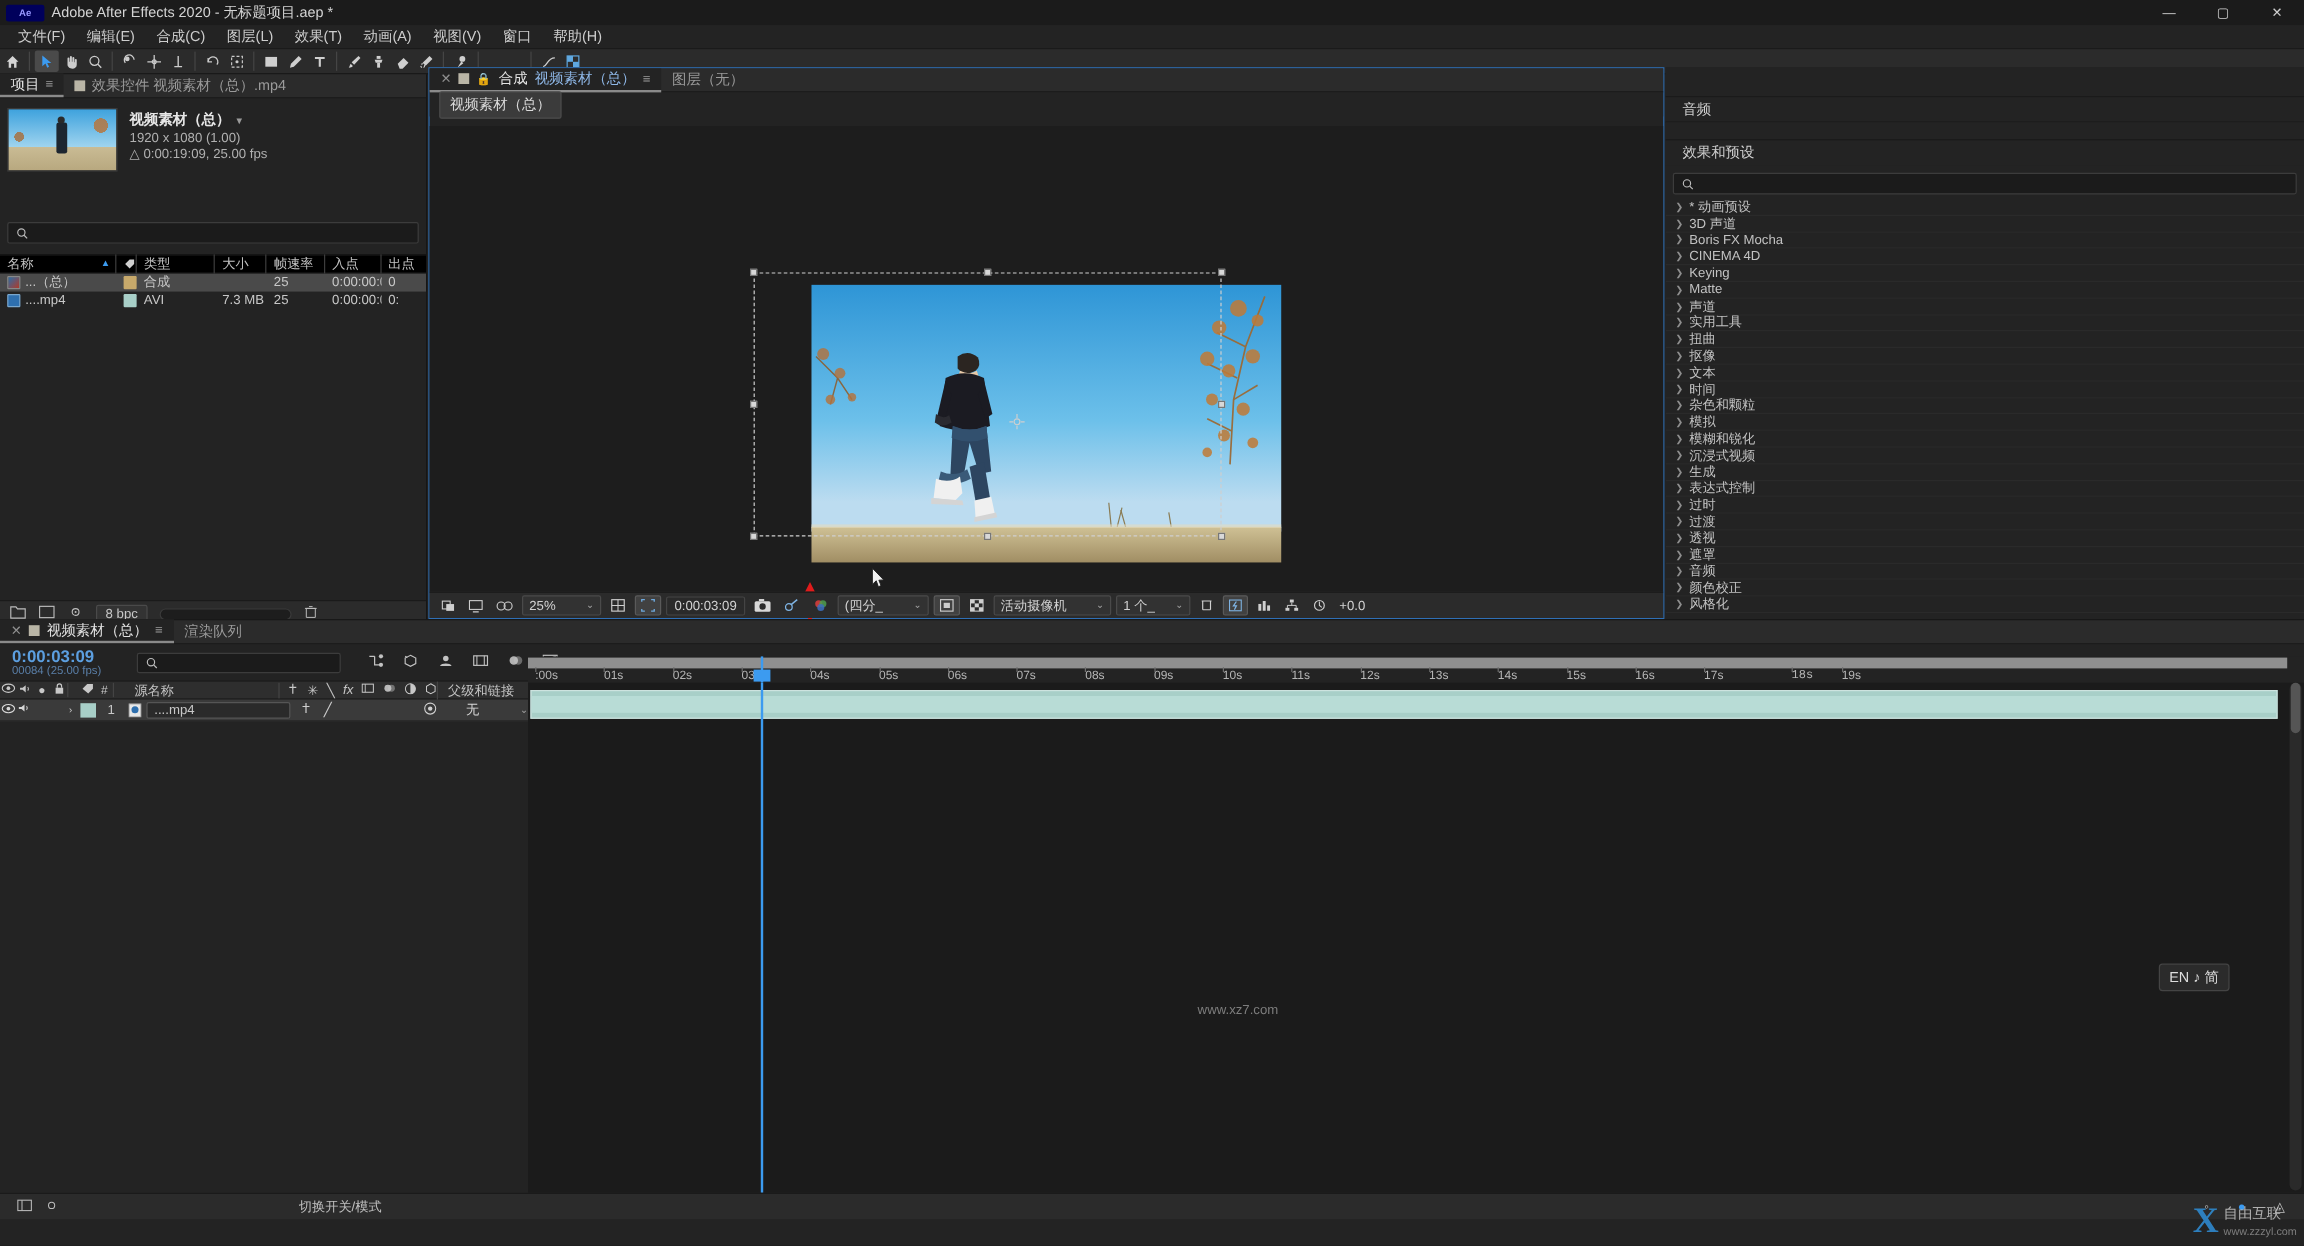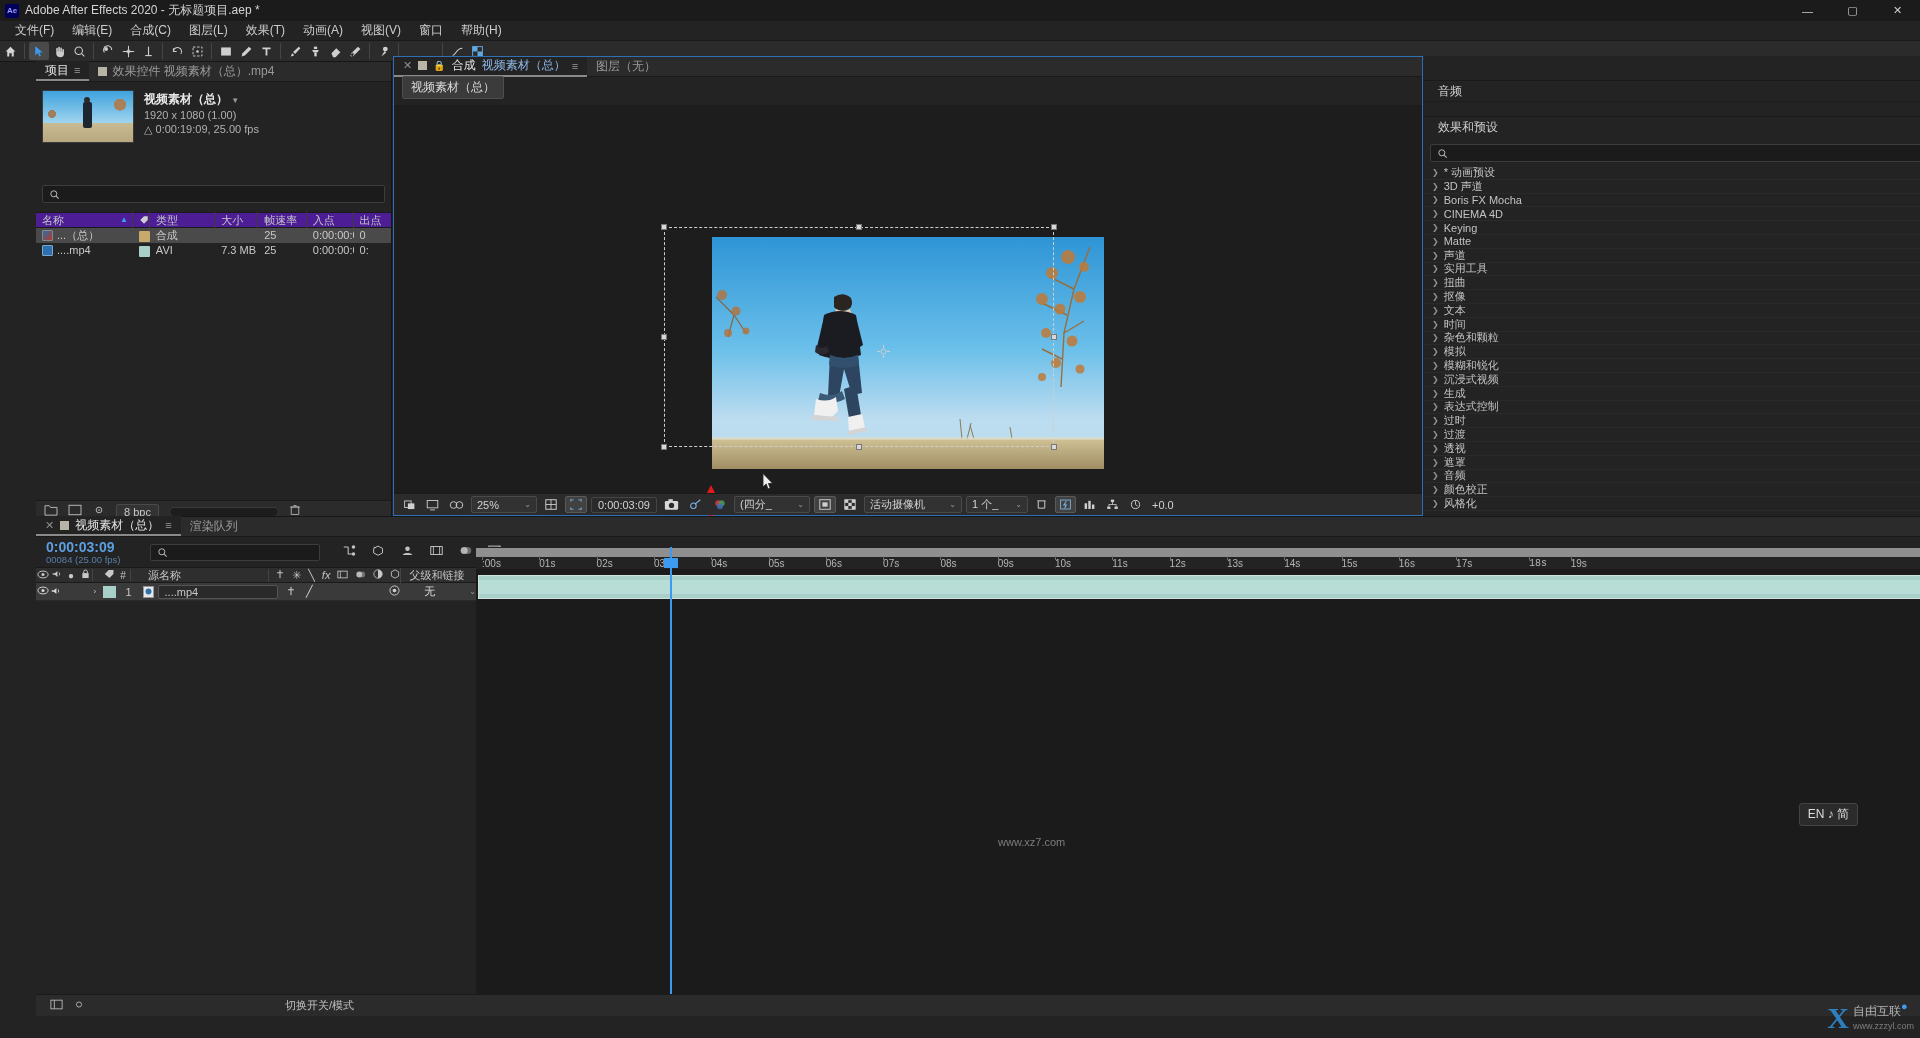--- a/index.html
+++ b/index.html
@@ -8,21 +8,21 @@
     background:#1e1e1e;
     color:#c8c8c8;
     font-family:"Liberation Sans","DejaVu Sans",sans-serif;
     font-size:12px;
     -webkit-font-smoothing:antialiased;
   }
   .app { position:relative; width:1920px; height:1038px; background:#232323; }
 
   
   .titlebar { height:21px; background:#1b1b1b; display:flex; align-items:center; padding-left:5px; }
-  .ae-logo { width:14px; height:14px; background:#00005b; color:#9999ff; font-size:8px;
+  .ae-logo { width:32px; height:14px; background:#00005b; color:#9999ff; font-size:8px;
     display:flex; align-items:center; justify-content:center; border-radius:2px; font-weight:bold; margin-right:6px;text-align:right;}
   .title-text { font-size:12px; color:#d4d4d4; }
   .win-btns { margin-left:auto; display:flex; height:21px; }
   .win-btn { width:45px; height:21px; display:flex; align-items:center; justify-content:center;
     font-size:11px; color:#cfcfcf; }
 
   
   .menubar { height:19px; background:#232323; display:flex; align-items:center; padding-left:6px; }
   .menu-item { padding:2px 9px; font-size:12px; color:#cdcdcd; cursor:default; }
 
@@ -36,21 +36,21 @@
   .tool svg { display:block; }
   .snap-box { display:flex; align-items:center; gap:20px; padding:0 6px; height:18px; color:#c0c0c0; font-size:11.5px;flex-direction:column;}
   .ws-tabs { margin-left:auto; display:flex; align-items:center; height:22px; }
   .ws-tab { padding:0 16px; height:22px; line-height:22px; font-size:12px; color:#bdbdbd; }
   .ws-more { padding:0 8px; color:#bdbdbd; }
   .search-help { display:flex; align-items:center; gap:5px; width:170px; height:18px;
     background:#1b1b1b; border:1px solid #3a3a3a; border-radius:2px; padding:0 6px; margin-left:4px; margin-right:6px;}
   .search-help span { font-size:11.5px; color:#8a8a8a; }
 
   
-  .panel { position:absolute; background:#232323;margin-left:36px; }
+  .panel { position:absolute; background:#232323; }
   .panel-tabbar { height:20px; background:#2b2b2b; display:flex; align-items:flex-end;
       border-bottom:1px solid #1a1a1a; }
   .ptab { height:20px; display:flex; align-items:center; gap:5px; padding:0 9px; font-size:12px; color:#9a9a9a;}
   .ptab.active { color:#e3e3e3; border-bottom:2px solid #8a8a8a; background:#232323;}
   .ptab .x { font-size:11px; color:#8f8f8f; }
   .ptab .dot { width:9px; height:9px; background:#b9b5a6; display:inline-block; }
   .ptab .menu-ico { color:#9a9a9a; font-size:11px; }
 
   
   #project-panel { left:0; top:62px; width:356px; height:460px; background:#232323;
@@ -62,21 +62,21 @@
   .thumb .fig:after{content:"";position:absolute;left:1px;top:-5px;width:6px;height:6px;background:#2a2a2a;border-radius:50%;}
   .thumb .tree { position:absolute; right:4px; top:4px; width:18px; height:24px;
      background:radial-gradient(circle at 50% 40%, #b5763f 0 35%, transparent 36%); opacity:.85;}
   .thumb .tree2 { position:absolute; left:2px; top:14px; width:14px; height:18px;
      background:radial-gradient(circle at 50% 50%, #a86c38 0 35%, transparent 36%); opacity:.8;}
   .proj-info { font-size:11px; line-height:14px; color:#b9b9b9; padding-top:2px;}
   .proj-info .nm { color:#e7e7e7; font-size:12px; font-weight:bold; }
   .proj-info .dim { color:#b0b0b0; }
   .proj-search { margin:6px; height:18px; background:#1b1b1b; border:1px solid #3c3c3c;
       border-radius:2px; display:flex; align-items:center; padding:0 6px; gap:4px; }
-  .col-head { display:flex; height:16px; background:#4c1d95; border-top:1px solid #1a1a1a;
+  .col-head { display:flex; height:16px; background:#000000; border-top:1px solid #1a1a1a;
       border-bottom:1px solid #1a1a1a; font-size:11px; color:#c4c4c4; align-items:center;}
   .col-head > div { border-right:1px solid #3d3d3d; height:16px; line-height:16px; padding-left:6px; overflow:hidden;}
   .prow { display:flex; height:15px; font-size:11px; align-items:center; }
   .prow.sel { background:#4a4a4a; }
   .prow > div { height:15px; line-height:15px; padding-left:6px; overflow:hidden; white-space:nowrap; }
   .mini-ico { width:11px; height:11px; border-radius:1px; display:inline-block; vertical-align:middle;}
   .proj-bottom { position:absolute; bottom:0; left:0; right:0; height:22px; background:#2b2b2b;
       border-top:1px solid #1a1a1a; display:flex; align-items:center; gap:10px; padding:0 8px; }
   .bpc { background:#333; border:1px solid #4a4a4a; border-radius:2px; padding:1px 7px; font-size:11px; }
 

